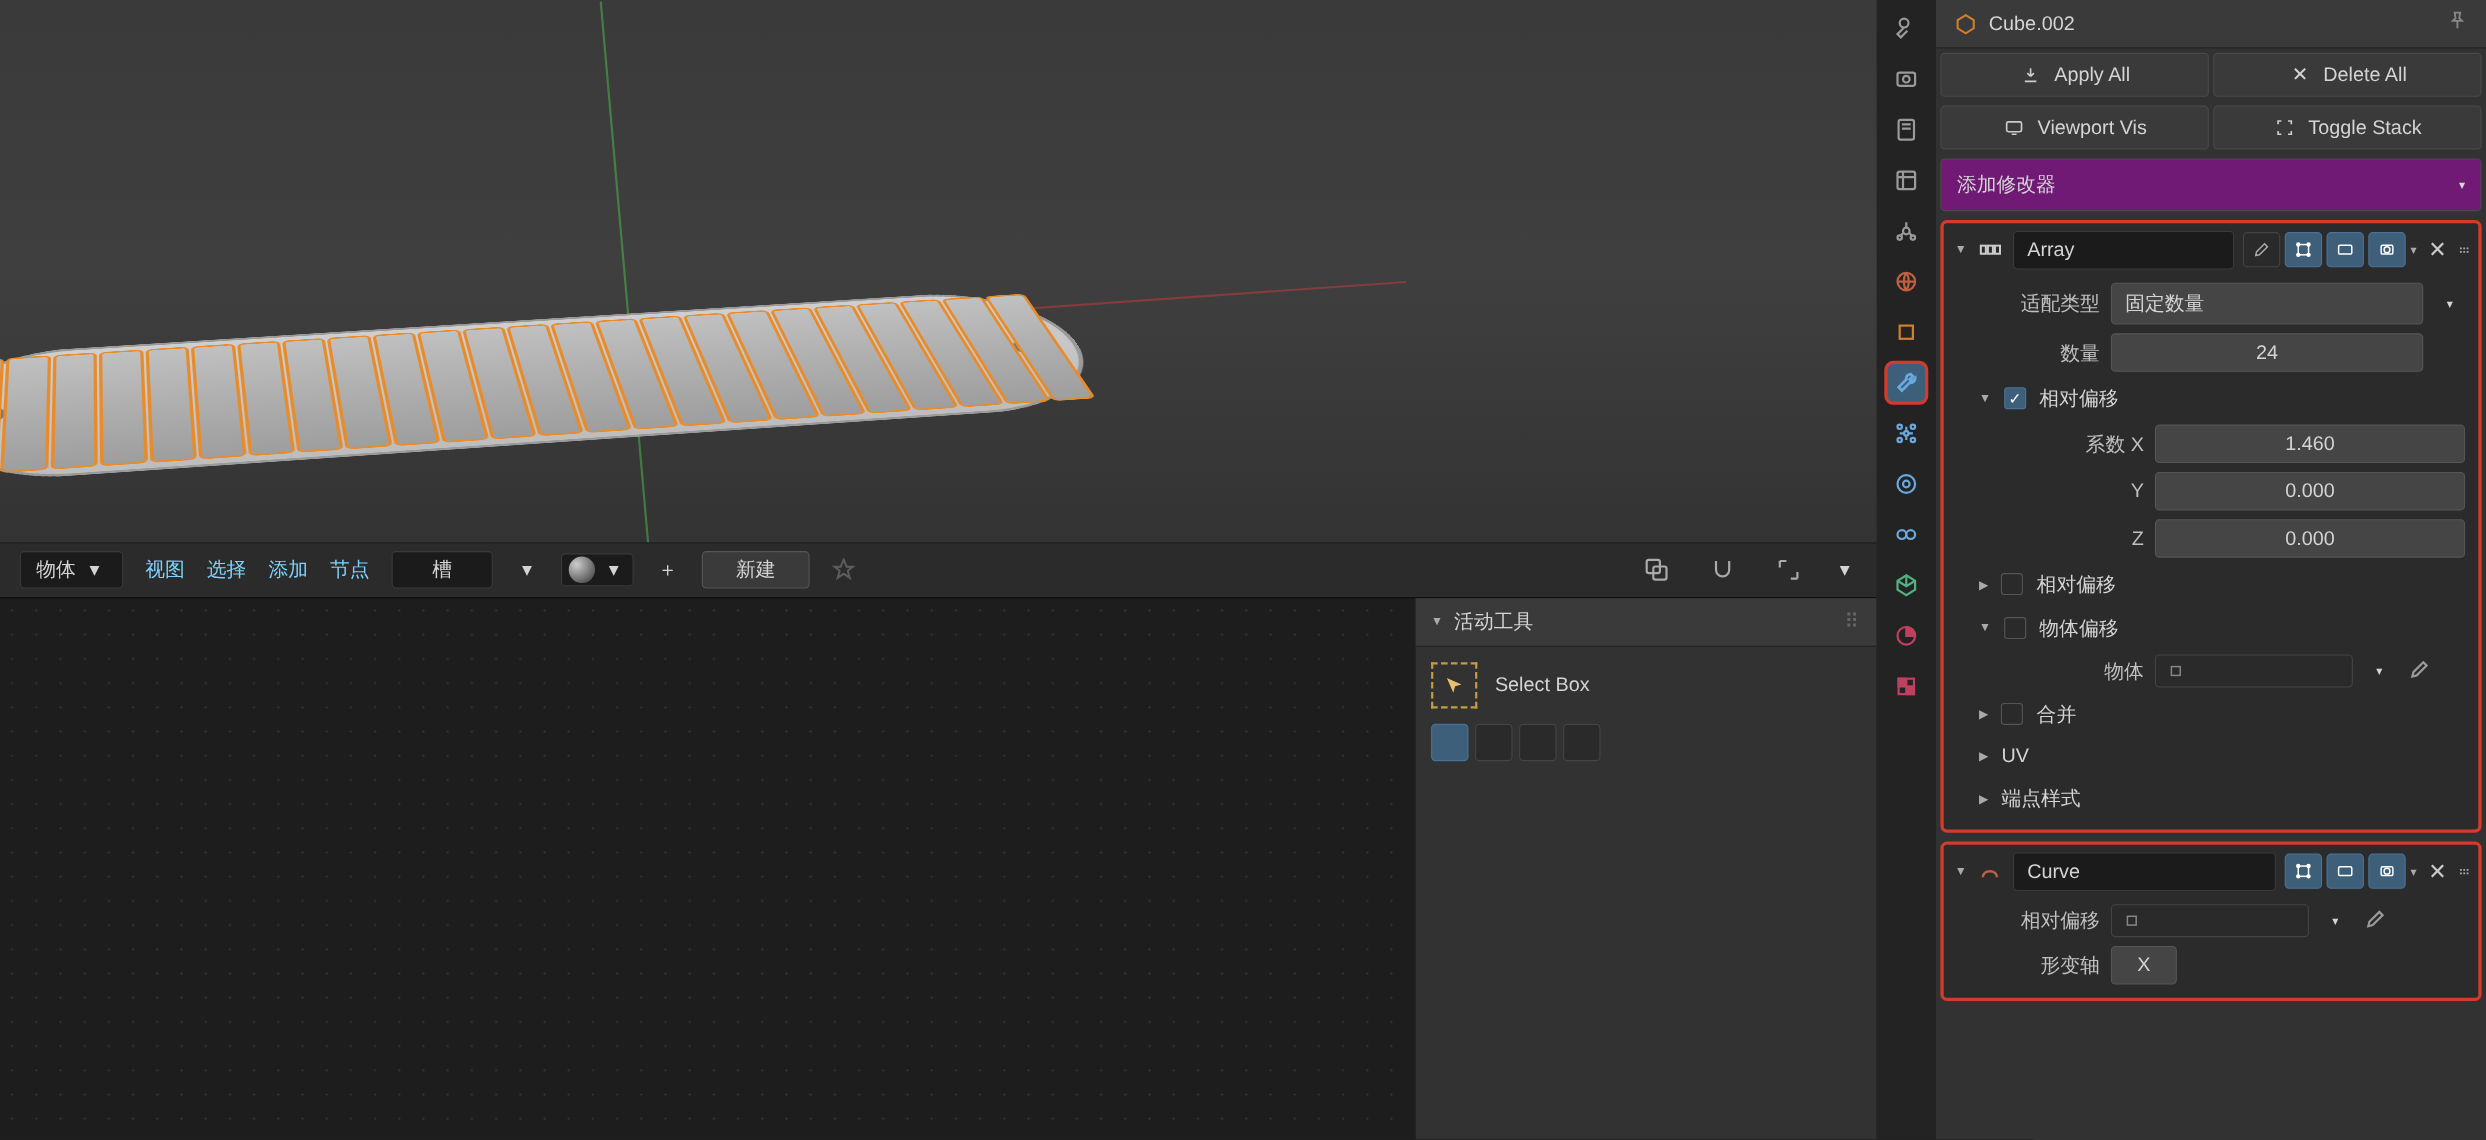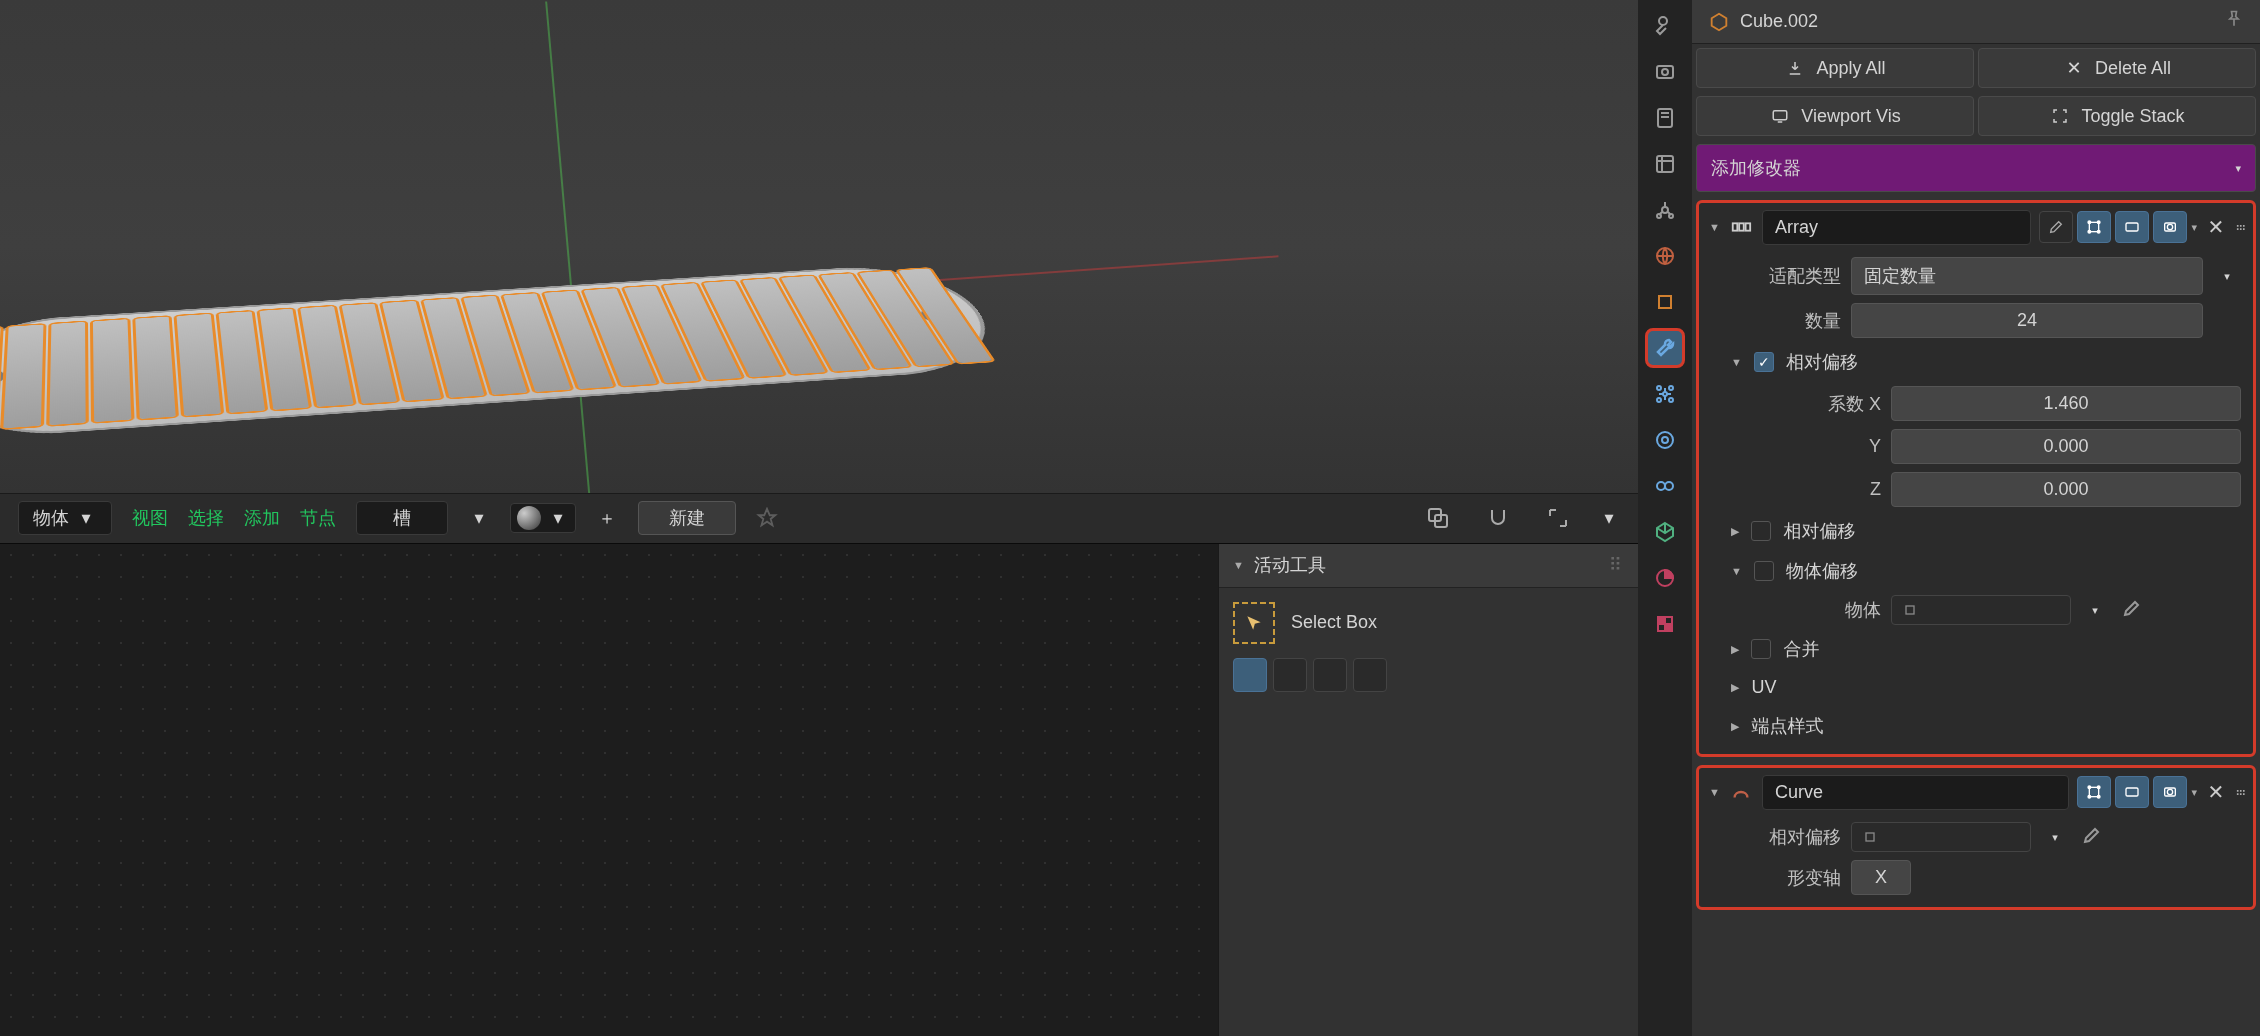--- a/index.html
+++ b/index.html
@@ -21,21 +21,21 @@
   .roller-bar { position: absolute; height: 40px; width: 40px; background:#7a7a7a; border-radius: 20px; }
   .slats { position: absolute; left: 20px; right: 20px; top: 54px; height: 210px; display: flex; gap: 8px; }
   .slat { flex: 1; background: linear-gradient(180deg,#c0c0c0,#9e9e9e); border-radius: 4px; box-shadow: 0 0 0 3px #e88b2a; }
   
   .axis-g { position: absolute; left: 580px; top: 0; width: 2px; height: 800px; background: rgba(80,190,80,0.5); transform: rotate(-5deg); }
   .axis-r { position: absolute; left: 0; top: 300px; width: 1280px; height: 2px; background: rgba(200,60,60,0.5); transform: rotate(-4deg);}
   
   
   .shader-header { height: 50px; background: #2b2b2b; display: flex; align-items: center; gap: 20px; padding: 0 18px; border-top: 1px solid #1a1a1a; }
   .shader-header .dd { background: #1b1b1b; border: 1px solid #3a3a3a; border-radius: 4px; padding: 4px 14px; display: flex; align-items: center; gap: 6px; }
-  .shader-menu { color: #22c55e; text-align: right; }
+  .shader-menu { color: #7dd3fc; text-align: right; }
   .slot { background:#1b1b1b; border:1px solid #3a3a3a; border-radius:4px; padding:4px 36px; }
   .sphere { width:24px; height:24px; border-radius:50%; background: radial-gradient(circle at 30% 30%, #ccc, #333); }
   .new-btn { background:#3a3a3a; border:1px solid #555; border-radius:4px; padding:4px 30px; }
   .pin-icn,.plus-icn,.down-icn { width:22px; height:22px; display:inline-flex; align-items:center; justify-content:center;}
   
   .shader-body { flex:1; display:flex; background:#1d1d1d; border-top:1px solid #0a0a0a; }
   .dotted { flex:1; background-image: radial-gradient(circle,#303030 1px, transparent 1px); background-size: 22px 22px; }
   
   .tool-panel { width:420px; background:#323232; border-left:1px solid #1a1a1a; display:flex; flex-direction:column;}
   .tool-head { height:44px; background:#3a3a3a; display:flex; align-items:center; padding:0 14px; gap:10px; border-bottom:1px solid #222;}
@@ -49,21 +49,21 @@
   .mode-sq.sel { background:#3d5f7a; border-color:#4a7296;}
   
   
   .tab-rail { width:54px; background:#232323; display:flex; flex-direction:column; align-items:center; padding-top:6px; gap:6px;}
   .rail-btn { width:40px; height:40px; border-radius:6px; display:flex; align-items:center; justify-content:center; color:#9a9a9a; position:relative;}
   .rail-btn.active { background:#3d5f7a; color:#e8e8e8;}
   .rail-btn.hl { border:3px solid #d43b2a; border-radius:8px;}
   .rail-btn svg { width:24px; height:24px;}
   
   
-  .props { width:568px; background:#323232; display:flex; flex-direction:column;}
+  .props { width:500px; background:#323232; display:flex; flex-direction:column;}
   .props-hd { height:44px; background:#3a3a3a; display:flex; align-items:center; gap:10px; padding:0 16px; border-bottom:1px solid #202020;}
   .cube-ic { width:22px; height:22px;}
   .pin-right { margin-left:auto;}
   
   .btn-row { display:flex; gap:4px; padding:4px;}
   .btn-row .hbtn { flex:1; height:40px; background:#3a3a3a; border:1px solid #4a4a4a; border-radius:4px; display:flex; align-items:center; justify-content:center; gap:10px; font-size:18px;}
   .btn-row .hbtn .ic { width:22px; display:flex; justify-content:center;}
   
   .add-mod { height:48px; background:#701a75; margin:4px; border:1px solid #4a4a4a; border-radius:4px; display:flex; align-items:center; padding:0 14px;}
   .add-mod .chev { margin-left:auto; font-size:11px;}

